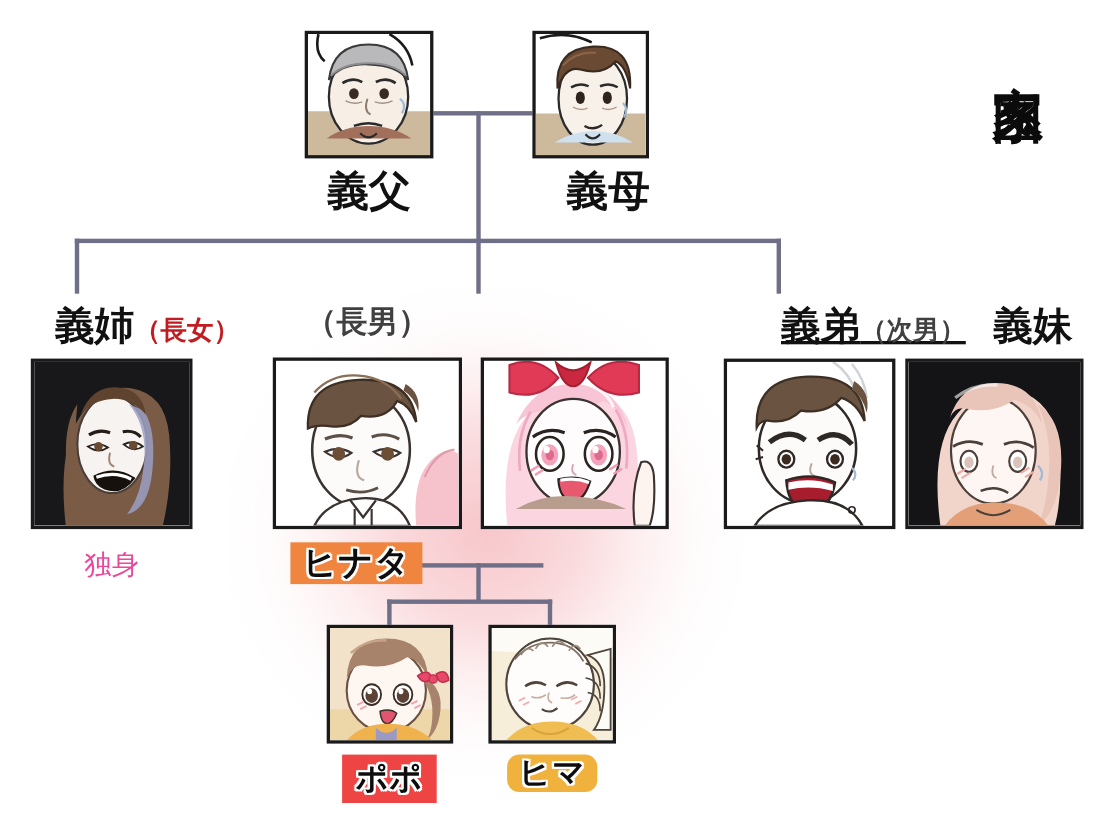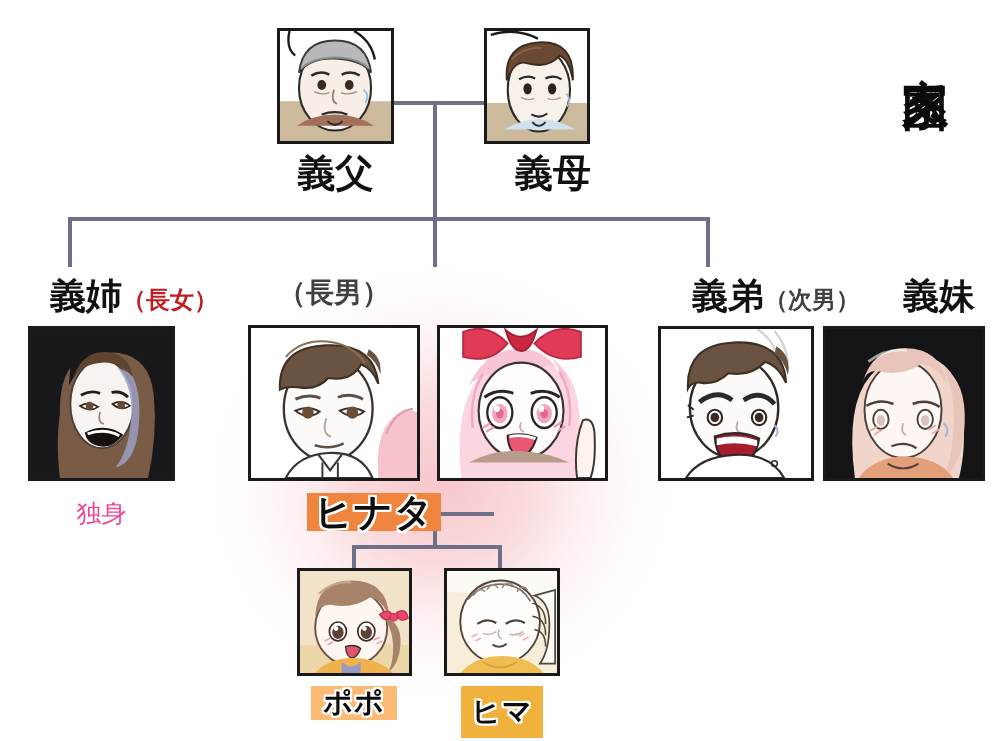--- a/index.html
+++ b/index.html
@@ -206,21 +206,21 @@
         <path d="M92 86 q13 -6 25 1 q-12 9 -25 -1Z" fill="#fff" stroke="#3a3330" stroke-width="2"></path>
         <ellipse cx="105" cy="88" rx="6" ry="6.4" fill="#6b4e35"></ellipse>
         <path d="M78 94 q-5 16 5 19" stroke="#b7a69c" stroke-width="2" fill="none"></path>
         <path d="M66 122 q16 5 30 -2" stroke="#5d5049" stroke-width="2.6" fill="none"></path>
         <path d="M36 156 q12 -24 44 -26 q34 -2 46 26Z" fill="#fff" stroke="#3a3330" stroke-width="2.2"></path>
         <path d="M70 132 l12 16 l12 -16" stroke="#3a3330" stroke-width="2.2" fill="none"></path>
         <path d="M74 140 l0 16 M90 140 l0 16" stroke="#3a3330" stroke-width="2" fill="none"></path>
       </svg>
     </div>
   </div>
-  <div class="chip" style="left:264px;top:493px;width:134px;height:38px;font-size:38px;background:#f0853f;margin-left:43px;">ヒナタ</div>
+  <div class="chip" style="left:264px;top:493px;width:120px;height:38px;font-size:31px;background:#f0853f;">ヒナタ</div>
 
   <div class="frame" style="left:437px;top:325px;width:171px;height:156px;">
     <div class="art">
       <svg viewBox="0 0 171 156" preserveAspectRatio="none">
         <rect width="171" height="156" fill="#fff"></rect>
         <path d="M22 156 q-8 -78 22 -108 q26 -26 56 -20 q40 8 44 58 q4 44 -4 70Z" fill="#fbd6e0"></path>
         <path d="M30 60 q18 -40 56 -38 q42 2 50 44 q-8 -22 -24 -28 q-20 14 -48 10 q-22 -2 -34 12Z" fill="#f8c5d6"></path>
         <path d="M44 48 q-14 24 -10 56 M124 46 q14 22 10 56" stroke="#f0a9c2" stroke-width="2.6" fill="none"></path>
         <path d="M52 30 q14 -12 34 -10 M96 22 q20 6 26 22" stroke="#fff" stroke-width="3" fill="none" opacity="0.8"></path>
         <ellipse cx="84" cy="86" rx="44" ry="50" fill="#fffcfd" stroke="#3a3330" stroke-width="2.2"></ellipse>
@@ -245,21 +245,21 @@
 
         <path d="M44 104 l8 -5 M48 108 l8 -5" stroke="#f19ab2" stroke-width="2.4"></path>
         <path d="M118 103 l8 -5 M122 107 l8 -5" stroke="#f19ab2" stroke-width="2.4"></path>
 
         <path d="M148 96 q10 -4 12 12 q2 32 -4 48 l-14 0 q-4 -34 6 -60Z" fill="#fdf3ef" stroke="#3a3330" stroke-width="2"></path>
         <path d="M30 140 q24 -14 54 -12 q30 2 50 12" fill="#b89d8e"></path>
       </svg>
     </div>
   </div>
 
-  <div class="node-label kanji" style="left:646px;top:272px;width:200px;font-size:36px;text-align:right;padding-left:14px;">
+  <div class="node-label kanji" style="left:680px;top:272px;width:200px;font-size:36px;text-align:center;padding-left:14px;text-decoration:underline;">
     <span>義弟</span><span class="sub-blue">（次男）</span>
   </div>
   <div class="frame" style="left:658px;top:326px;width:156px;height:155px;">
     <div class="art">
       <svg viewBox="0 0 156 155" preserveAspectRatio="none">
         <rect width="156" height="155" fill="#fff"></rect>
         <path d="M100 0 q16 10 22 30 M118 2 q12 14 14 32" stroke="#cfd3d8" stroke-width="2.4" fill="none"></path>
         <ellipse cx="76" cy="82" rx="46" ry="52" fill="#fdfbfa" stroke="#2e2926" stroke-width="2.4"></ellipse>
         <path d="M28 62 q-2 -46 48 -48 q52 -2 54 42 q-8 -18 -22 -22 q-14 16 -38 12 q-12 12 -28 10 q-10 -2 -14 6Z" fill="#6b5341" stroke="#3d2f23" stroke-width="2.2"></path>
         <path d="M120 18 q16 10 12 30 q-4 -16 -14 -22Z" fill="#6b5341"></path>
@@ -329,21 +329,21 @@
         <ellipse cx="70" cy="65" rx="6" ry="7" fill="#5b4234"></ellipse>
         <ellipse cx="68" cy="61" rx="2.4" ry="2.6" fill="#fff"></ellipse>
         <path d="M48 80 q10 -3 16 2 q-4 10 -9 10 q-6 0 -7 -12Z" fill="#e05670" stroke="#3a2e26" stroke-width="1.4"></path>
         <path d="M26 74 l6 -3 M29 78 l6 -3" stroke="#f2a0ae" stroke-width="1.8"></path>
         <path d="M78 73 l6 -3 M81 77 l6 -3" stroke="#f2a0ae" stroke-width="1.8"></path>
         <path d="M16 108 q14 -16 40 -16 q26 0 42 16Z" fill="#efb24c"></path>
         <path d="M44 96 q10 10 20 0 l0 12 l-20 0Z" fill="#9b9ac4"></path>
       </svg>
     </div>
   </div>
-  <div class="chip" style="left:311px;top:686px;width:86px;height:34px;font-size:29px;background:#fdba74;">ポポ</div>
+  <div class="chip" style="left:311px;top:686px;width:86px;height:44px;font-size:29px;background:#ef4444;">ポポ</div>
 
   <div class="frame" style="left:444px;top:568px;width:116px;height:108px;">
     <div class="art">
       <svg viewBox="0 0 116 108" preserveAspectRatio="none">
         <rect width="116" height="108" fill="#f6eed9"></rect>
         <path d="M0 0 L116 0 L116 28 L0 22Z" fill="#fdfbf6"></path>
         <ellipse cx="56" cy="54" rx="42" ry="44" fill="#fffdfb" stroke="#4e443c" stroke-width="2"></ellipse>
         <path d="M22 30 q14 -16 34 -16 q22 0 32 18" stroke="#7b6c5f" stroke-width="1.8" fill="none"></path>
         <path d="M28 26 q6 -10 12 -4 M42 20 q6 -10 12 -2 M58 18 q6 -10 13 -1 M74 22 q5 -9 11 -2" stroke="#9b8a7b" stroke-width="1.6" fill="none"></path>
         <path d="M32 56 q10 -7 20 -1" stroke="#4e443c" stroke-width="2.4" fill="none"></path>
@@ -354,17 +354,17 @@
         <path d="M26 70 l6 -3 M30 74 l6 -3" stroke="#f2b0b4" stroke-width="1.8"></path>
         <path d="M76 69 l6 -3 M80 73 l6 -3" stroke="#f2b0b4" stroke-width="1.8"></path>
 
         <path d="M92 26 q16 6 16 30 q0 28 -10 42 l16 0 l0 -78Z" fill="#fdfbf6" stroke="#4e443c" stroke-width="1.8"></path>
         <path d="M90 34 q14 4 14 22 M90 48 q14 2 14 20 M92 62 q12 2 12 18" stroke="#4e443c" stroke-width="1.6" fill="none"></path>
         <path d="M14 108 q16 -18 44 -18 q28 0 44 18Z" fill="#f0bd52"></path>
         <path d="M38 96 q18 12 36 0" stroke="#d9a33e" stroke-width="2" fill="none"></path>
       </svg>
     </div>
   </div>
-  <div class="chip" style="left:461px;top:686px;width:82px;height:52px;font-size:29px;background:#f0b23c;">ヒマ</div>
+  <div class="chip" style="left:461px;top:686px;width:82px;height:34px;font-size:29px;background:#f0b23c;border-radius:11px;">ヒマ</div>
 
   <div class="title-vert" style="left:895px;top:40px;">家系図</div>
 
 </div>
 
 </body></html>

